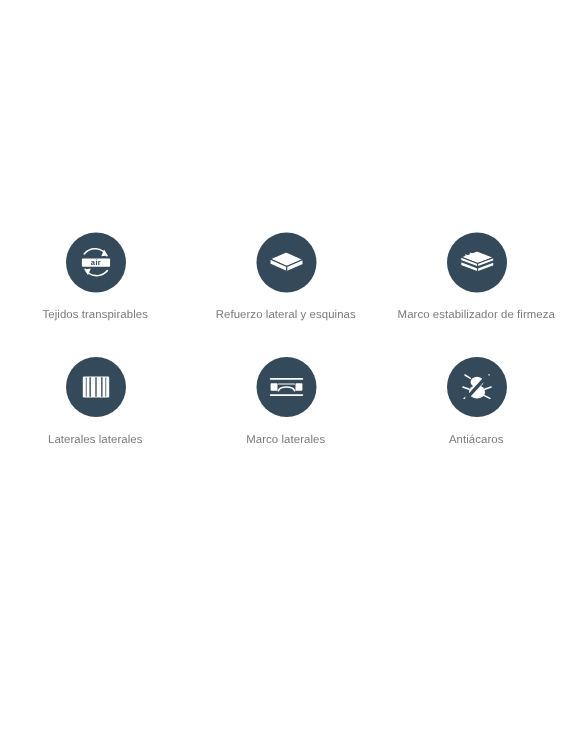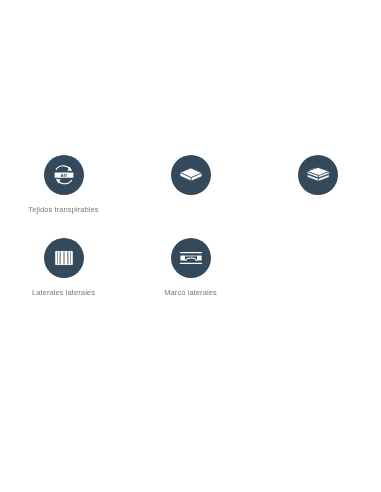--- a/index.html
+++ b/index.html
@@ -80,38 +80,40 @@
   <div class="feature-cell">
     <div class="icon-circle">
       <svg width="30" height="30" viewBox="0 0 30 30" aria-hidden="true">
         <g fill="#ffffff" stroke="#34495a" stroke-width="0.7" stroke-linejoin="round">
           <path d="M14.8 8.0 L26.0 13.0 L15.2 17.6 L4.0 12.6 Z"></path>
           <path d="M4.0 12.6 L4.0 16.0 L15.2 21.0 L15.2 17.6 Z"></path>
           <path d="M15.2 17.6 L15.2 21.0 L26.0 16.4 L26.0 13.0 Z"></path>
         </g>
       </svg>
     </div>
+    <div class="feature-label">Refuerzo lateral y esquinas</div>
   </div>
 
   <div class="feature-cell">
     <div class="icon-circle">
       <svg width="30" height="30" viewBox="0 0 30 30" aria-hidden="true">
         <g fill="#ffffff" stroke="#34495a" stroke-width="0.7" stroke-linejoin="round">
           <path d="M15.0 7.4 L26.2 11.6 L15.4 15.6 L4.2 11.4 Z"></path>
           <path d="M4.2 11.4 L4.2 13.6 L15.4 17.8 L15.4 15.6 Z"></path>
           <path d="M15.4 15.6 L15.4 17.8 L26.2 13.8 L26.2 11.6 Z"></path>
           <path d="M4.2 14.4 L4.2 17.0 L15.4 21.2 L15.4 18.6 Z"></path>
           <path d="M15.4 18.6 L15.4 21.2 L26.2 17.2 L26.2 14.6 Z"></path>
         </g>
         <g stroke="#ffffff" stroke-width="0.7" fill="none">
           <path d="M7.0 9.9 L18.0 14.0"></path>
           <path d="M10.2 8.7 L21.2 12.8"></path>
         </g>
       </svg>
     </div>
+    <div class="feature-label">Marco estabilizador de firmeza</div>
   </div>
 
   <div class="feature-cell">
     <div class="icon-circle">
       <svg width="30" height="30" viewBox="0 0 30 30" aria-hidden="true">
         <rect x="6.2" y="8.0" width="17.6" height="14.0" rx="0.8" fill="#ffffff"></rect>
         <g stroke="#34495a" stroke-width="0.9" fill="none" stroke-linecap="round">
           <path d="M11.1 8.8 L11.1 21.2"></path>
           <path d="M15.0 8.8 L15.0 21.2"></path>
           <path d="M18.9 8.8 L18.9 21.2"></path>
@@ -136,14 +138,34 @@
           <rect x="4.4" y="12.5" width="4.6" height="5.0" rx="0.5"></rect>
           <rect x="21.0" y="12.5" width="4.6" height="5.0" rx="0.5"></rect>
         </g>
         <path d="M9.6 17.4 C11.0 14.2 19.0 14.2 20.4 17.4" fill="none" stroke="#ffffff" stroke-width="1.15" stroke-linecap="round"></path>
         <path d="M9.6 13.0 L20.4 13.0" fill="none" stroke="#ffffff" stroke-width="0.8" stroke-linecap="round"></path>
       </svg>
     </div>
     <div class="feature-label">Marco laterales</div>
   </div>
 
+  <div class="feature-cell">
+    <div class="icon-circle">
+      <svg width="30" height="30" viewBox="0 0 30 30" aria-hidden="true">
+        <g fill="#ffffff">
+          <ellipse cx="15.0" cy="11.6" rx="4.3" ry="3.5"></ellipse>
+          <ellipse cx="15.0" cy="18.3" rx="5.4" ry="4.4"></ellipse>
+        </g>
+        <g stroke="#ffffff" stroke-width="1.0" stroke-linecap="round" fill="none">
+          <path d="M10.6 9.2 L7.0 7.0"></path>
+          <path d="M19.4 9.2 L23.0 7.0"></path>
+          <path d="M9.8 16.5 L5.6 15.0"></path>
+          <path d="M20.2 16.5 L24.4 15.0"></path>
+          <path d="M10.4 20.6 L6.4 22.6"></path>
+          <path d="M19.6 20.6 L23.6 22.6"></path>
+        </g>
+        <path d="M8.2 22.4 L21.8 7.6" stroke="#34495a" stroke-width="2.3" stroke-linecap="round" fill="none"></path>
+      </svg>
+    </div>
+    <div class="feature-label">Antiácaros</div>
+  </div>
 
 </div>
 
 </body></html>

